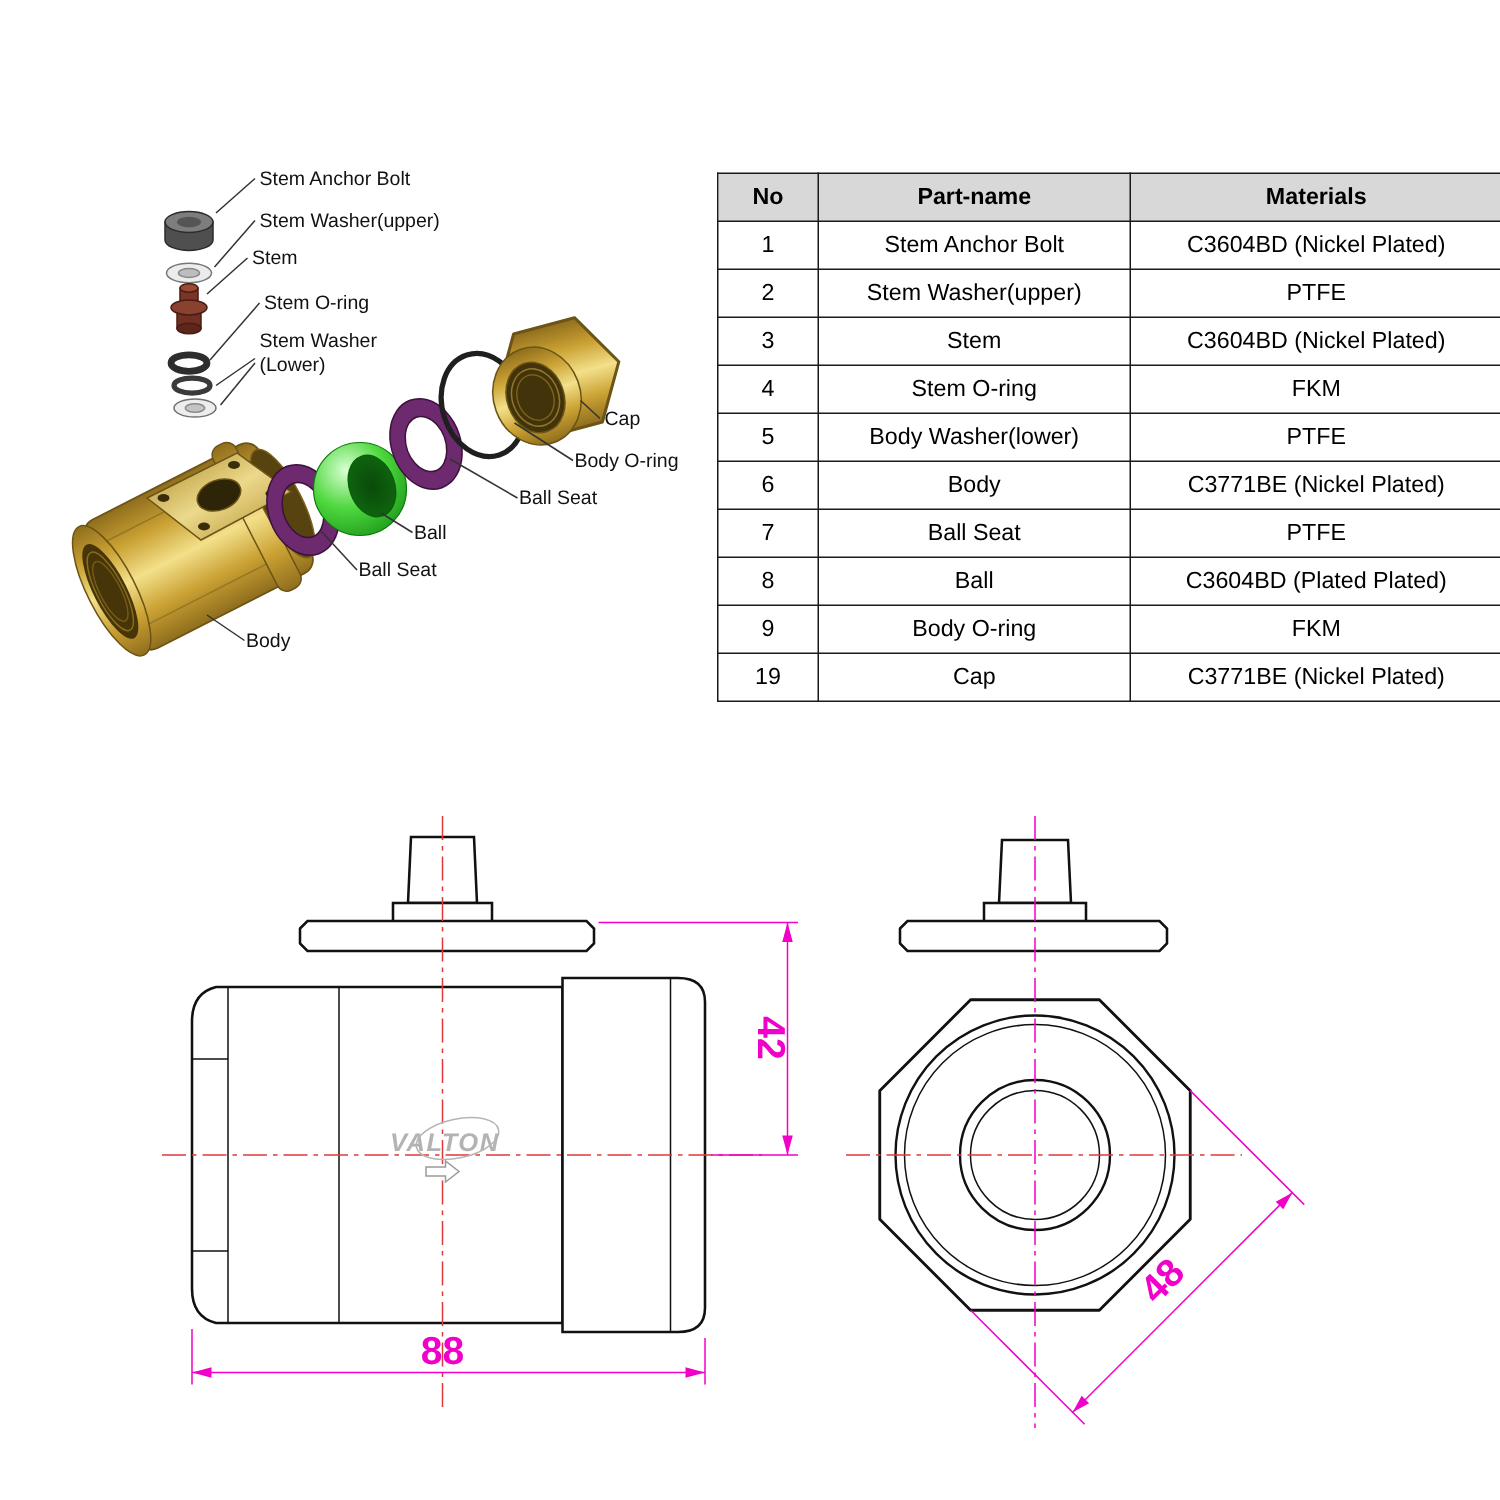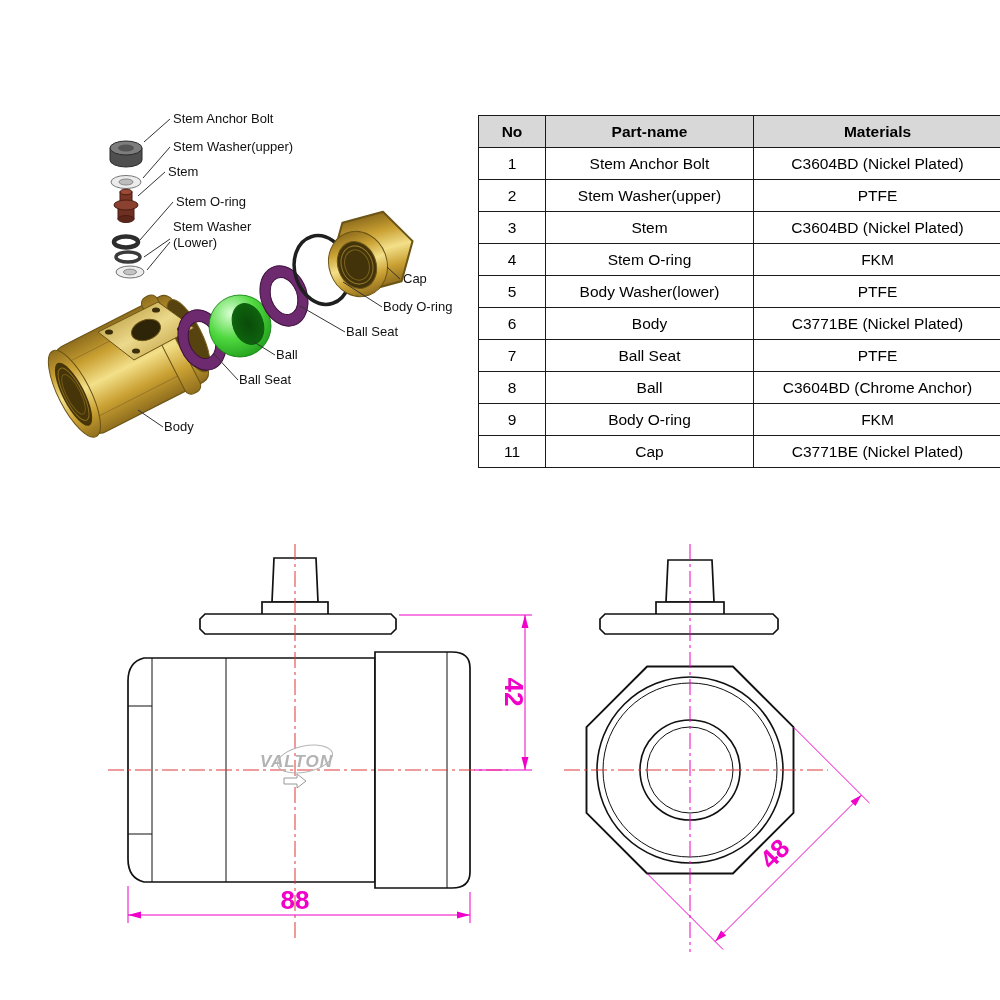--- a/index.html
+++ b/index.html
@@ -203,29 +203,29 @@
           <td>C3771BE (Nickel Plated)</td>
         </tr>
       <tr>
           <td>7</td>
           <td>Ball Seat</td>
           <td>PTFE</td>
         </tr>
       <tr>
           <td>8</td>
           <td>Ball</td>
-          <td>C3604BD (Chrome Anchor)</td>
+          <td>C3604BD (Plated Plated)</td>
         </tr>
       <tr>
           <td>9</td>
           <td>Body O-ring</td>
           <td>FKM</td>
         </tr>
       <tr>
-          <td>11</td>
+          <td>19</td>
           <td>Cap</td>
           <td>C3771BE (Nickel Plated)</td>
         </tr>
     </tbody>
   </table>
 
   <svg class="abs" style="left:100px;top:540px" width="440" height="420" viewBox="0 0 440 420">
 
     <polygon class="out" points="174,18 216,18 218,62 172,62"></polygon>
     <rect class="out" x="162" y="62" width="66" height="13"></rect>

